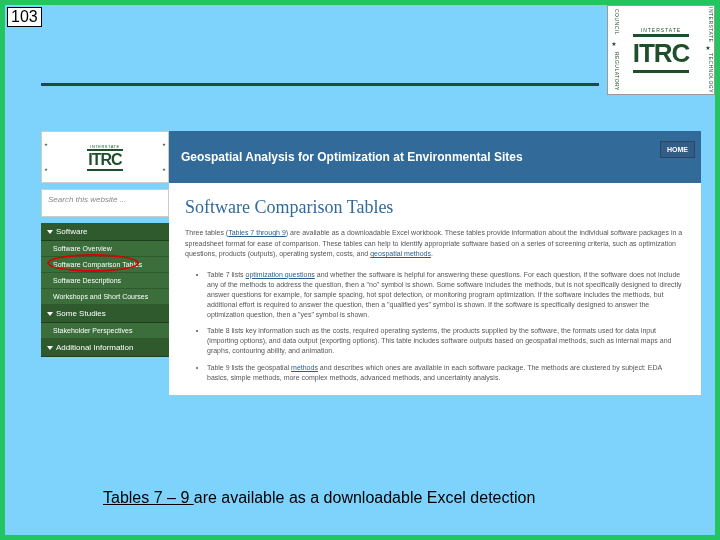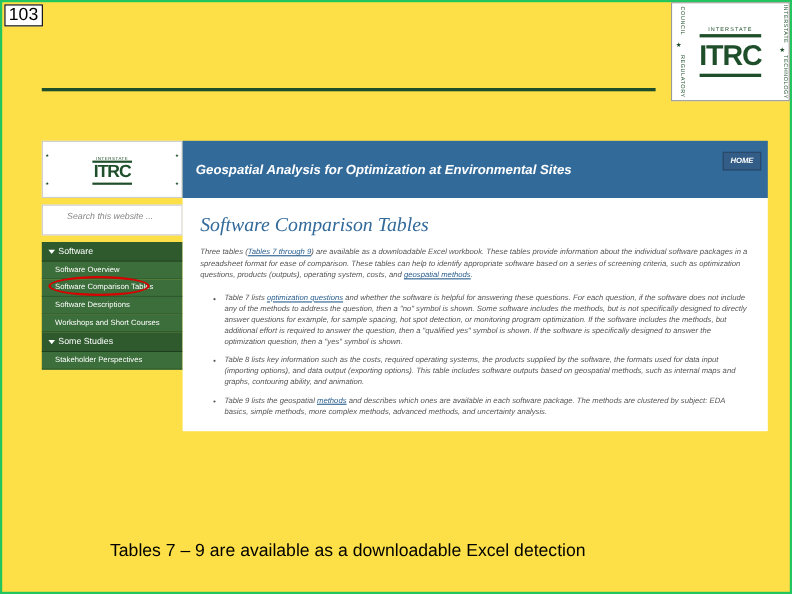--- a/index.html
+++ b/index.html
@@ -1,17 +1,17 @@
 <!DOCTYPE html>
 <html><head>
 <meta charset="utf-8">
 <style>
   * { box-sizing: border-box; margin: 0; padding: 0; }
   body { font-family: Arial, Helvetica, sans-serif; background: #fff; }
-  .slide { width: 720px; height: 540px; border: 2px solid #22c55e; position: relative; background: #fde047; }
+  .slide { width: 720px; height: 540px; border: 5px solid #22c55e; position: relative; background: #7dd3fc; }
   .page-num { position: absolute; top: 2px; left: 2px; font-size: 16px; background: #fff; padding: 0 3px; z-index: 10; border:1px solid #000;}
   .header-area { position: relative; height: 90px; }
   .title { position: absolute; top: 16px; left: 36px; font-size: 32px; font-weight: bold; color: #1e3a76; letter-spacing: 0; }
   .title-underline { position: absolute; top: 78px; left: 36px; width: 558px; height: 3px; background: #1e4f2a; }
 
   
   .itrc-logo { position: absolute; top: 0; right: 0; width: 108px; height: 90px; background: #fff; border: 1px solid #999; display: flex; }
   .vstrip { width: 12px; display: flex; flex-direction: column; justify-content: space-around; }
   .vtxt { font-size: 5px; writing-mode: vertical-rl; text-orientation: mixed; color: #1e4f2a; letter-spacing: 0.5px; text-align: center; }
   .vstar { font-size: 6px; color: #1e4f2a; text-align: center; }
@@ -26,44 +26,44 @@
   
   .sidebar { position: absolute; top: 0; left: 0; width: 128px; }
   .mini-logo { height: 52px; background: #fff; border: 1px solid #ccc; display: flex; }
   .mini-logo .mini-strip { width: 8px; display:flex; flex-direction:column; justify-content:space-around; }
   .mini-logo .mini-strip .st { font-size:4px; color:#1e4f2a; text-align:center; }
   .mini-logo .mini-center { flex:1; display:flex; flex-direction:column; align-items:center; justify-content:center; }
   .mini-logo .mini-center .l1 { font-size:4px; color:#1e4f2a; letter-spacing:0.5px;}
   .mini-logo .mini-center .l2 { font-size:16px; font-weight:bold; color:#1e4f2a; font-family:"Arial Black",Arial; letter-spacing:-1px;}
   .mini-logo .mini-center .l3 { width:36px; height:2px; background:#1e4f2a; }
 
-  .search-box { height: 28px; background: #fff; border: 1px solid #ccc; margin-top: 6px; padding: 5px 22px; font-size: 8px; color: #888; font-style: italic; }
+  .search-box { height: 28px; background: #fff; border: 1px solid #ccc; margin-top: 6px; padding: 5px 6px; font-size: 8px; color: #888; font-style: italic; }
 
   .nav { margin-top: 6px; }
   .nav-section { background: #2e5a2e; color: #fff; font-size: 8px; padding: 4px 6px; border-bottom: 1px solid #1e3f1e; }
   .nav-sub { background: #3b6e3b; color: #fff; font-size: 7px; padding: 4px 6px 4px 12px; border-bottom: 1px solid #2e5a2e; cursor: pointer; }
   .nav-sub.active { position: relative; }
   .red-circle { position: absolute; top: -3px; left: 6px; width: 92px; height: 18px; border: 2px solid #d80000; border-radius: 50%; pointer-events: none; }
   .caret { display:inline-block; width:0; height:0; border-left:3px solid transparent; border-right:3px solid transparent; border-top:4px solid #fff; margin-right:3px; vertical-align:middle;}
 
   
-  .main { position: absolute; top: 0; left: 128px; right: 0; font-style: italic; }
+  .main { position: absolute; top: 0; left: 128px; right: 0; }
   .banner { height: 52px; background: #326a9a; color: #fff; display: flex; align-items: center; padding: 0 12px; font-size: 12px; font-weight: bold; position: relative; }
   .home-btn { position: absolute; right: 6px; top: 10px; background: #335d86; color: #fff; font-size: 7px; padding: 4px 6px; border:1px solid #274766;}
   .content { background: #fff; padding: 14px 16px 6px 16px; }
   .h2 { color: #326a9a; font-size: 18px; font-weight: normal; margin-bottom: 10px; font-family: "Times New Roman", serif;}
   .intro { font-size: 7px; color: #555; line-height: 1.5; margin-bottom: 10px; }
   .intro a { color: #2a5e8e; text-decoration: underline; }
   .bullet-list { font-size: 7px; color: #555; line-height: 1.45; padding-left: 22px; }
   .bullet-list li { margin-bottom: 6px; list-style: disc; }
   .bullet-list a { color: #2a5e8e; text-decoration: underline; }
 
   
   .footer-line { position: absolute; bottom: 28px; left: 98px; font-size: 16px; }
-  .footer-line .link { color: #000; }
+  .footer-line .link { text-decoration: underline; color: #000; }
 </style>
 </head>
 <body>
 
 <div class="slide">
   <div class="page-num">103</div>
 
   <div class="header-area">
     <div class="title-underline"></div>
 
@@ -111,20 +111,21 @@
         <div class="nav-section"><span class="caret"></span><span>Software</span></div>
         <div class="nav-sub"><span>Software Overview</span></div>
         <div class="nav-sub active">
           <span>Software Comparison Tables</span>
           <div class="red-circle"></div>
         </div>
         <div class="nav-sub"><span>Software Descriptions</span></div>
         <div class="nav-sub"><span>Workshops and Short Courses</span></div>
         <div class="nav-section"><span class="caret"></span><span>Some Studies</span></div>
         <div class="nav-sub"><span>Stakeholder Perspectives</span></div>
+        <div class="nav-section"><span class="caret"></span><span>Additional Information</span></div>
       </div>
     </div>
 
     <div class="main">
       <div class="banner">
         <span>Geospatial Analysis for Optimization at Environmental Sites</span>
         <div class="home-btn">HOME</div>
       </div>
       <div class="content">
         <div class="h2">Software Comparison Tables</div>

